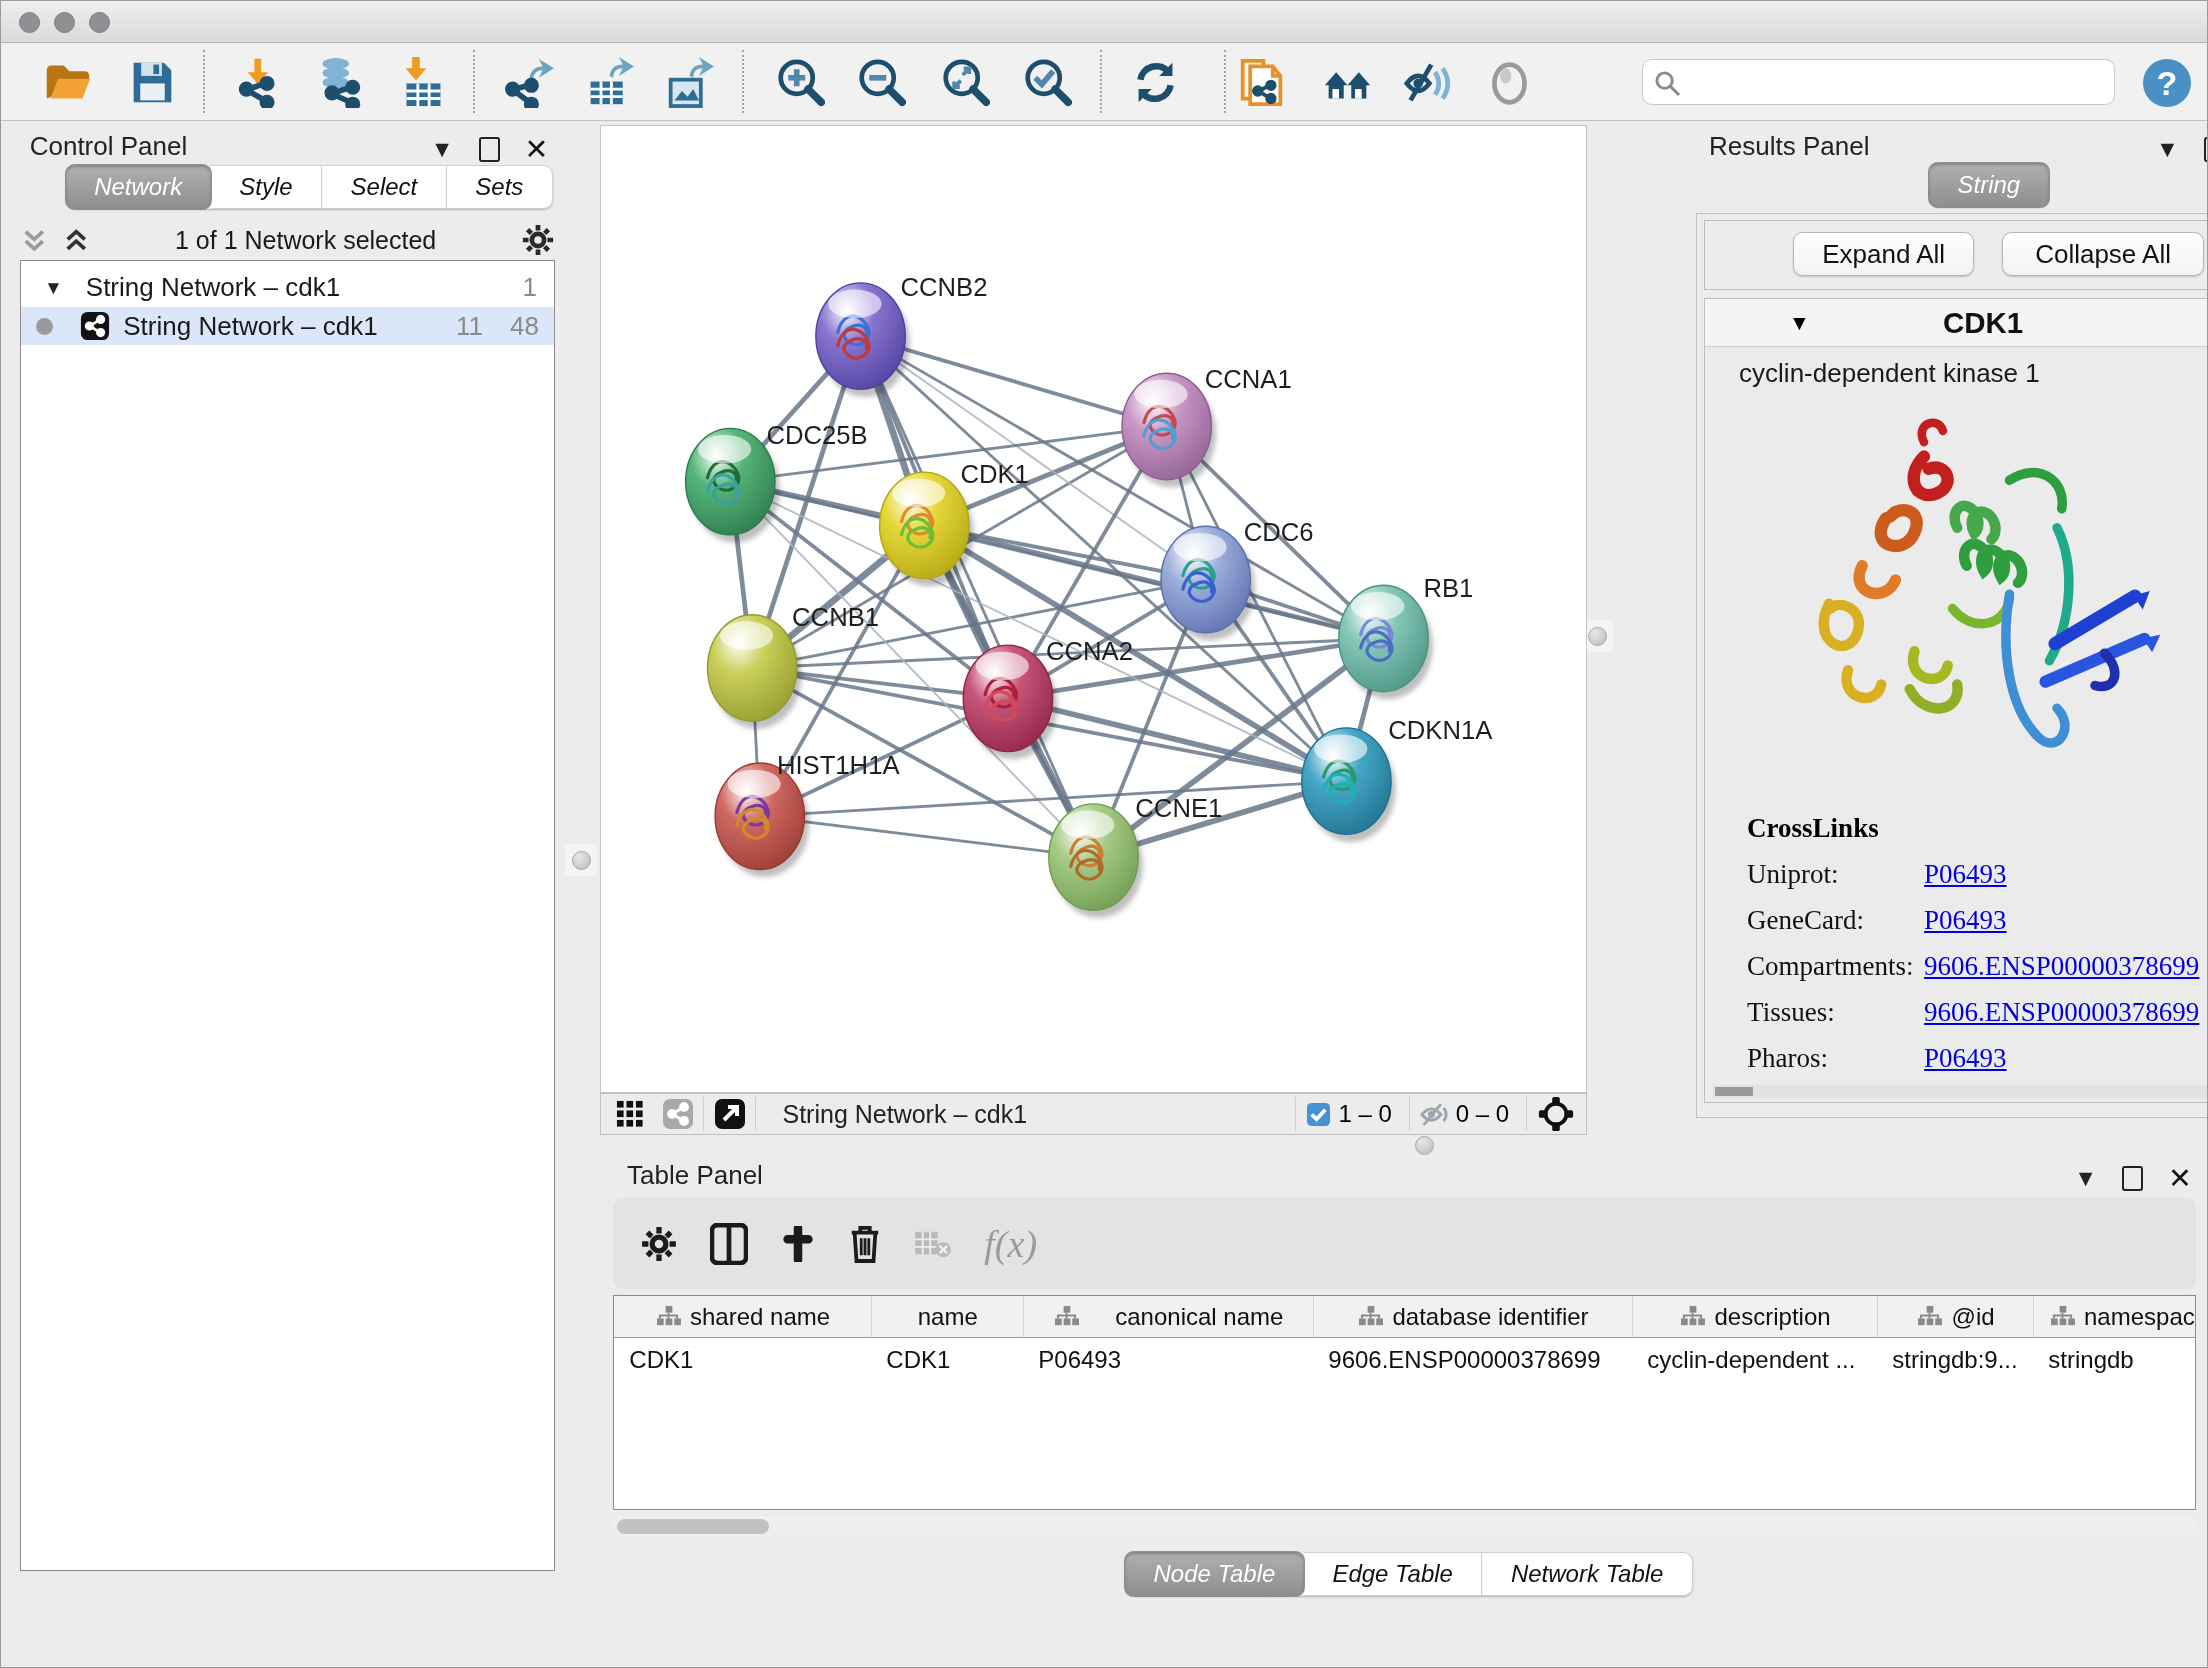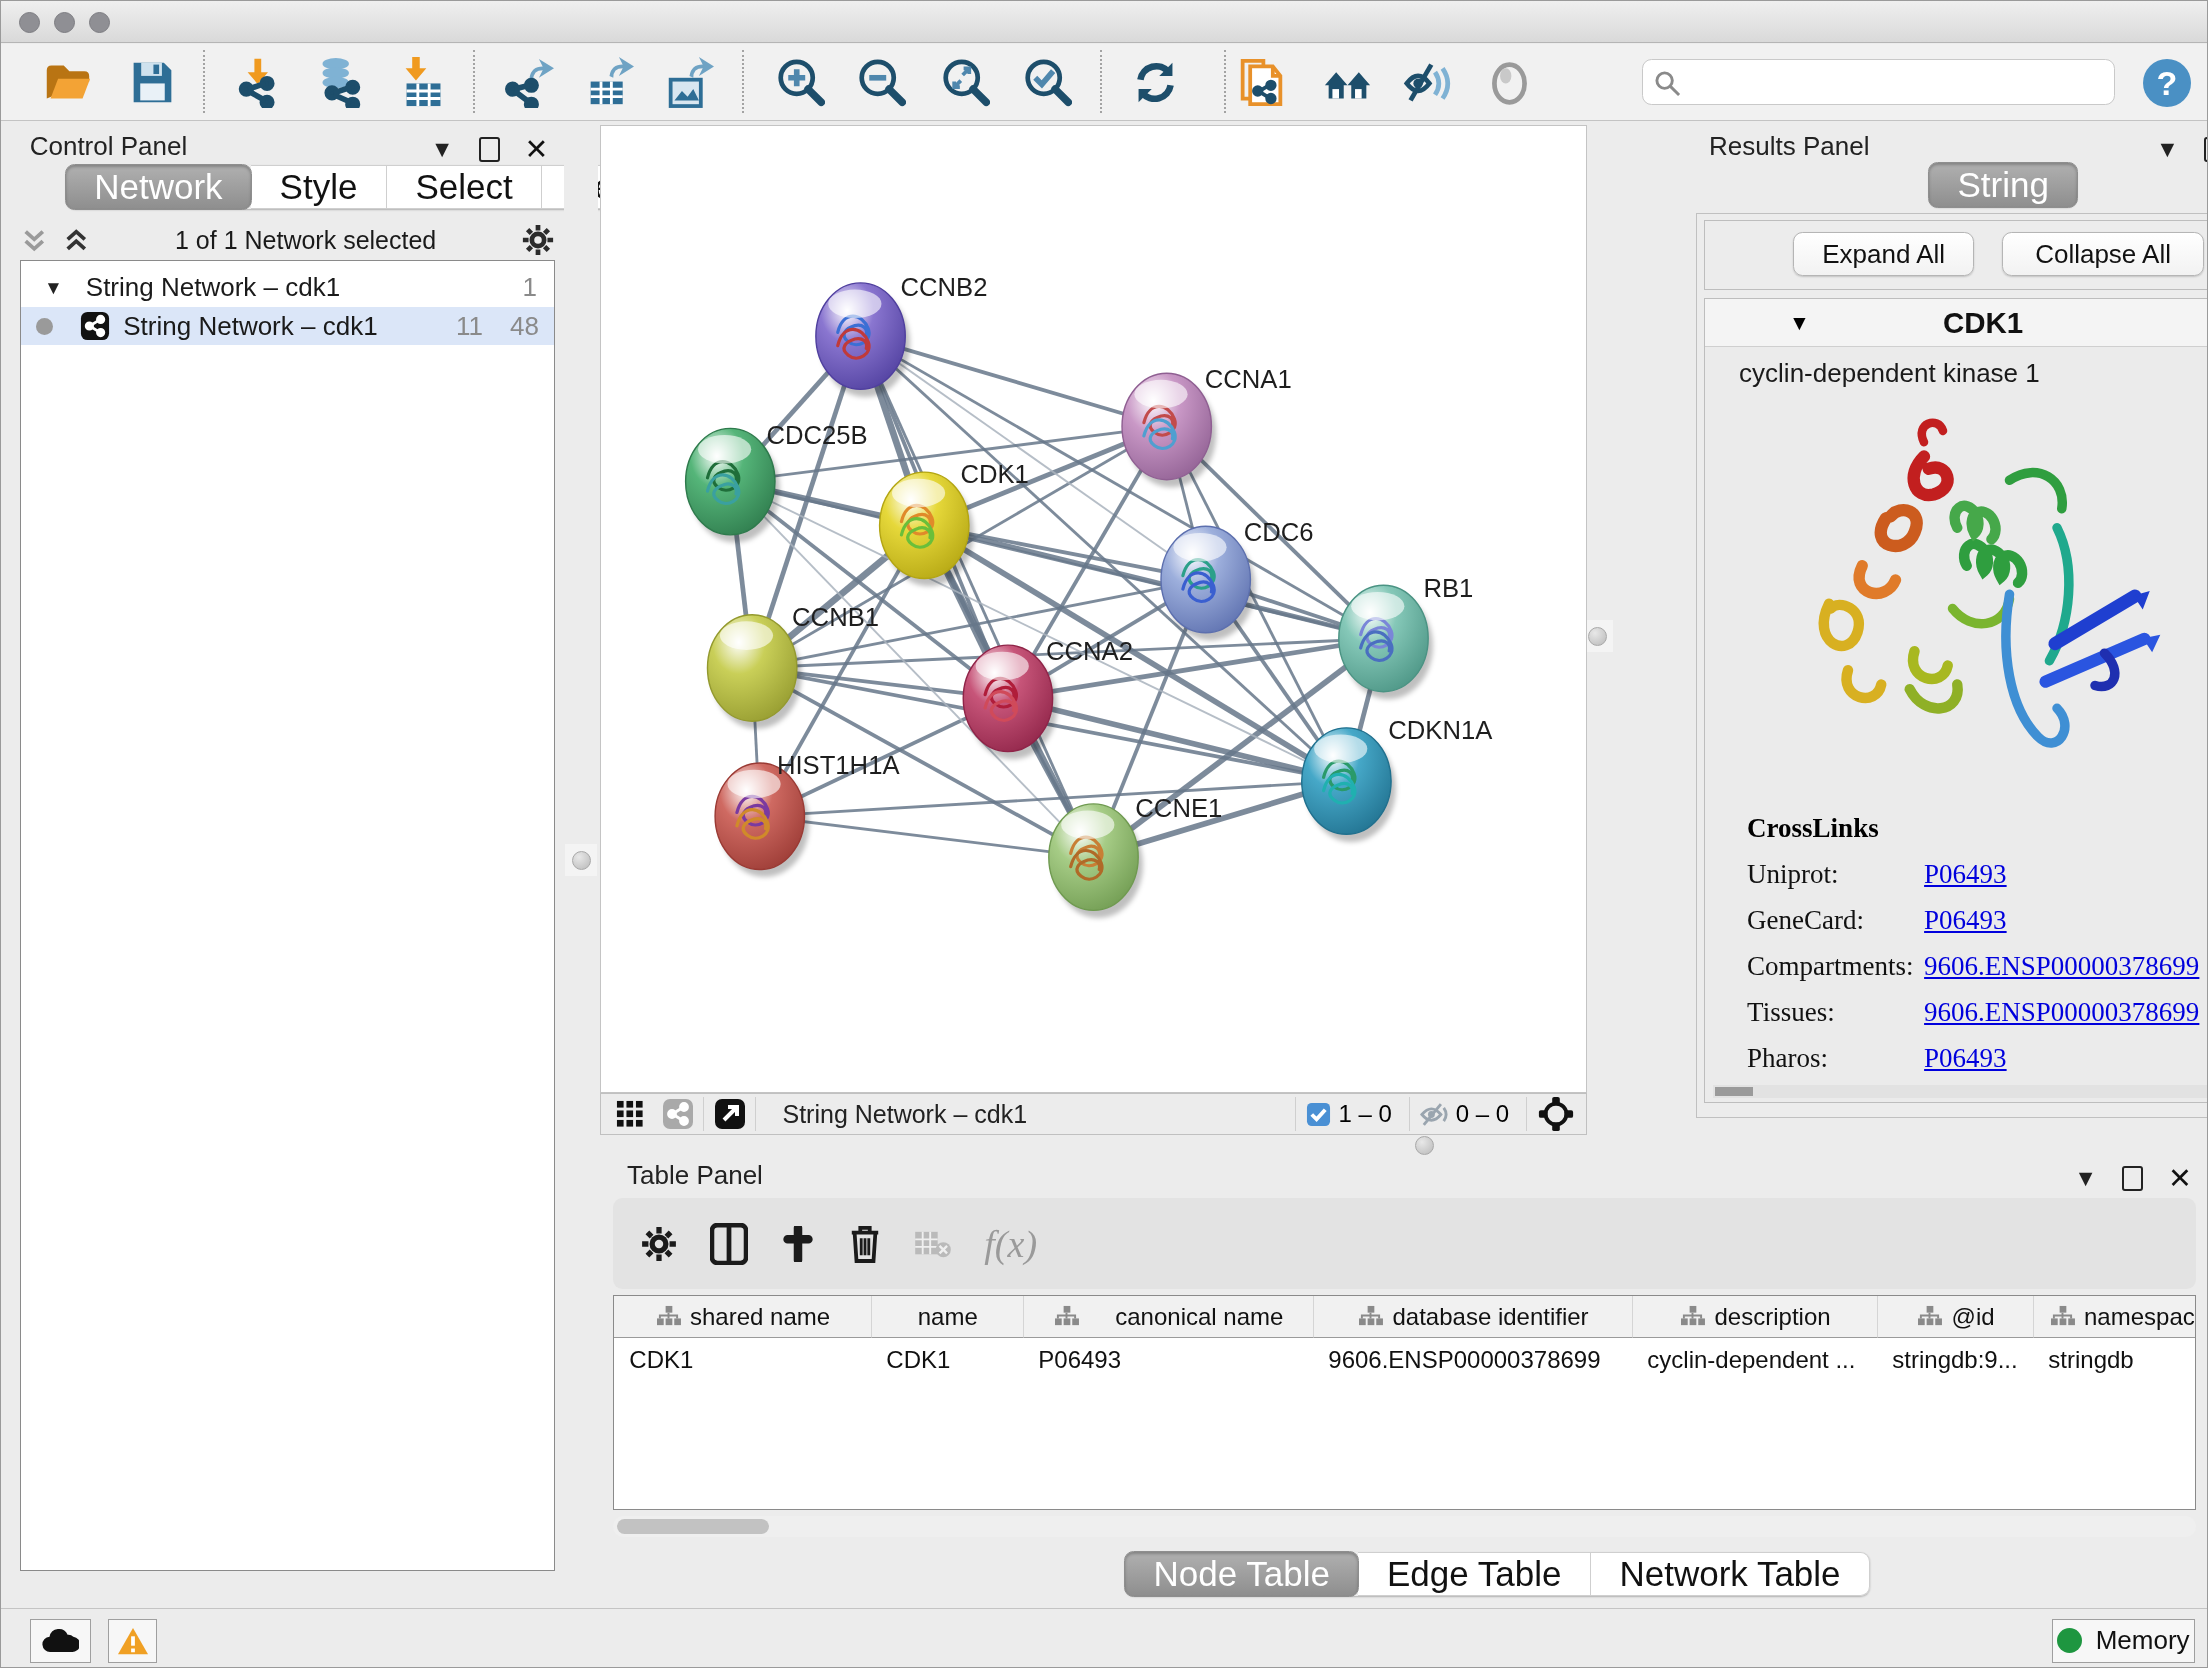--- a/index.html
+++ b/index.html
@@ -30,22 +30,22 @@
   
   .panel-title{position:absolute;font-size:26px;color:#222;}
   .panel-ctls{position:absolute;display:flex;gap:25px;align-items:center;color:#111;}
   .pc-min{font-size:23px;color:#222;}
   .pc-float{width:21px;height:25px;border:2.9px solid #222;border-radius:2.9px;}
   .pc-close{font-size:28.5px;font-weight:bold;color:#111;}
 
   
   .seg{position:absolute;display:flex;height:44px;border-radius:9.5px;
     box-shadow:0 1px 1.9px rgba(0,0,0,.25);}
-  .seg .tab{background:#fff;border:1px solid #cfcfcf;border-left:none;color:#111;font-size:35px;
-    display:flex;align-items:center;justify-content:center;padding:0 28.5px;}
+  .seg .tab{background:#fff;border:1px solid #cfcfcf;border-left:none;color:#111;font-size:24px;
+    display:flex;align-items:center;justify-content:center;padding:0 28.5px;font-style:italic;}
   .seg .tab:first-child{border-left:1px solid #cfcfcf;border-radius:9.5px 0 0 9.5px;}
   .seg .tab:last-child{border-radius:0 9.5px 9.5px 0;}
   .seg .tab.sel{background:linear-gradient(#b0b0b0,#8e8e8e);color:#fff;border-color:#8e8e8e;
     border-radius:9.5px;margin:-1px;z-index:2;box-shadow:inset 0 1.9px 2.9px rgba(0,0,0,.25);}
 
   
   .control-panel{position:absolute;left:5.7px;top:124px;width:555px;height:1457px;background:#ececec;}
   .sel-bar{position:absolute;left:13.3px;top:97px;width:535px;height:36px;display:flex;align-items:center;}
   .tree-box{position:absolute;left:13.3px;top:135px;width:535px;height:1311px;background:#fff;
     border:1.9px solid #8a8a8a;}
@@ -835,32 +835,14 @@
         <div class="tp-hthumb"></div>
       </div>
 
     <div class="seg" style="left:525px;top:396px" id="tp-tabs">
         <div class="tab sel">Node Table</div>
         <div class="tab">Edge Table</div>
         <div class="tab">Network Table</div>
       </div>
   </div>
 
-  <div class="statusbar">
-    <div class="sb-btn" style="left:28.5px;width:61px">
-      <svg width="38" height="27" viewBox="0 0 40 28">
-          <path d="M10 26 a8 8 0 0 1 -1-16 a10 10 0 0 1 19-2 a7 7 0 0 1 6 2 a7.5 7.5 0 0 1 -2 16 z" fill="#111"></path>
-        </svg>
-    </div>
-    <div class="sb-btn" style="left:107px;width:49px">
-      <svg width="34" height="30" viewBox="0 0 36 32">
-          <path d="M18 2 L34 30 H2 Z" fill="#f0a024"></path>
-          <rect x="16" y="11" width="4" height="10" fill="#fff"></rect>
-          <rect x="16" y="24" width="4" height="4" fill="#fff"></rect>
-        </svg>
-    </div>
-    <div class="sb-btn" style="left:2051px;width:143px">
-      <span class="mem-dot"></span>
-      <span class="mem-label">Memory</span>
-    </div>
-  </div>
 </div>
 
 
 </body></html>

